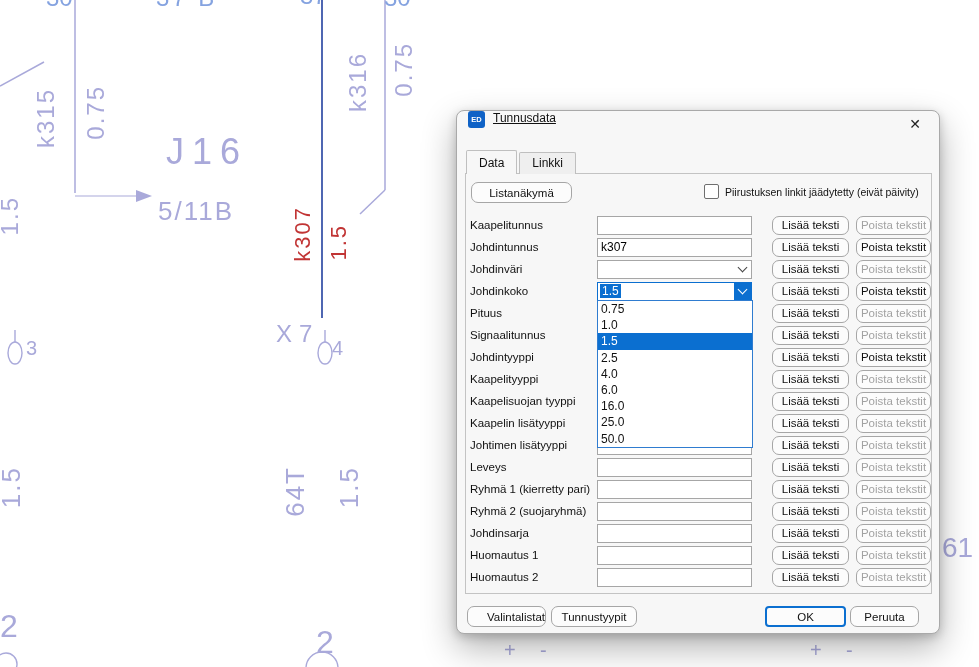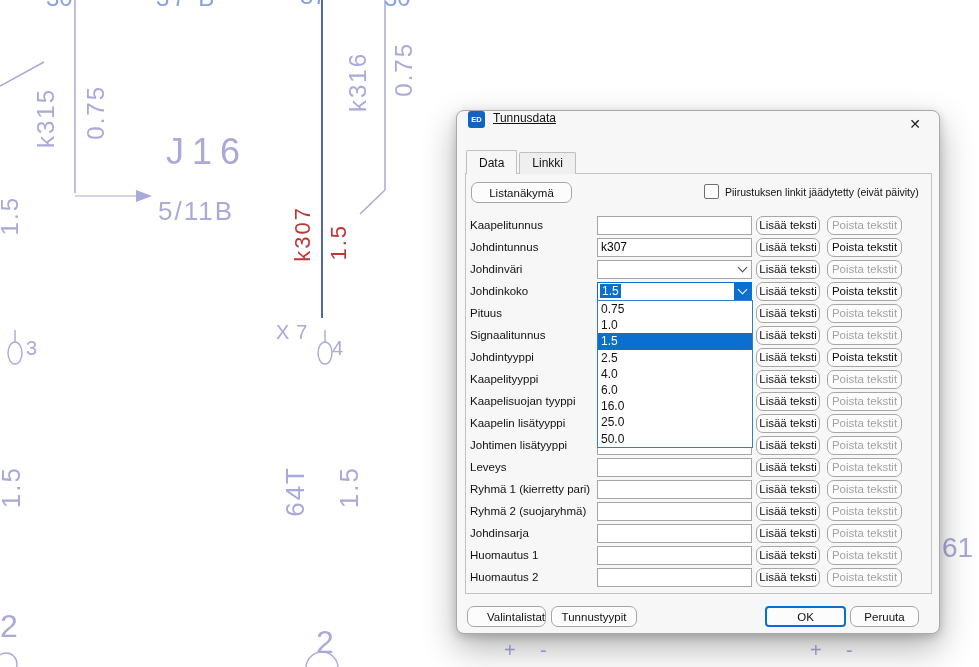--- a/index.html
+++ b/index.html
@@ -50,21 +50,21 @@
   .combo{width:155px;height:19px;box-sizing:border-box;border:1px solid #a6a6a6;background:#fff;
     display:flex;flex:0 0 auto;}
   .ctext{flex:1;font-size:12px;padding:1px 2px;overflow:hidden;}
   .ctext .hl{background:#0b6fd0;color:#fff;padding:0 2px;}
   .cbtn{width:17px;display:flex;align-items:center;justify-content:center;}
   .chev{width:6px;height:6px;border-right:1.4px solid #444;border-bottom:1.4px solid #444;
     transform:rotate(45deg);margin-top:-3px;}
   .combo.open{border-color:#0b6fd0;}
   .combo.open .cbtn{background:#0b6fd0;}
   .combo.open .chev{border-color:#fff;}
-  .add-btn{width:64px;height:19px;margin-left:4px;flex:0 0 auto;}
+  .add-btn{width:77px;height:19px;margin-left:20px;flex:0 0 auto;}
   .rem-btn{width:75px;height:19px;margin-left:7px;flex:0 0 auto;}
   .rem-btn.disabled{color:#a2a2a2;}
   .dropdown{position:absolute;left:131px;top:126px;width:156px;box-sizing:border-box;
     border:1.5px solid #2f7cd0;background:#fff;z-index:10;}
   .ditem{height:16.2px;line-height:16.2px;padding:0 3px;font-size:12px;}
   .ditem.selected{background:#0b6fd0;color:#fff;}
   .footer-btn{position:absolute;top:495px;height:21px;}
   .b-valinta{left:10px;width:79px;text-align:right;}
   .b-tunnus{left:94px;width:86px;}
   .b-ok{left:308px;width:81px;border:2px solid #0b6fd0;border-radius:4px;}
@@ -96,21 +96,21 @@
       <div class="dlabel cy" style="left: 384px; top: -14px; font-size: 24px;">30</div>
       <div class="dlabel vtext" style="left: 34px; top: 88px; font-size: 24px;">k315</div>
       <div class="dlabel vtext" style="left: 84px; top: 85px; font-size: 24px;">0.75</div>
       <div class="dlabel vtext" style="left: -2px; top: 196px; font-size: 24px;">1.5</div>
       <div class="dlabel" style="left: 166px; top: 134px; font-size: 36px; letter-spacing: 8px;">J16</div>
       <div class="dlabel" style="left: 158px; top: 198px; font-size: 26px; letter-spacing: 2px;">5/11B</div>
       <div class="dlabel vtext red" style="left: 292px; top: 206px; font-size: 22px;">k307</div>
       <div class="dlabel vtext red" style="left: 328px; top: 224px; font-size: 22px;">1.5</div>
       <div class="dlabel vtext" style="left: 346px; top: 52px; font-size: 24px;">k316</div>
       <div class="dlabel vtext" style="left: 392px; top: 42px; font-size: 24px;">0.75</div>
-      <div class="dlabel" style="left: 276px; top: 322px; font-size: 20px; letter-spacing: 7px;">X7</div>
+      <div class="dlabel" style="left: 276px; top: 322px; font-size: 24px; letter-spacing: 7px;">X7</div>
       <div class="dlabel" style="left: 26px; top: 338px; font-size: 20px;">3</div>
       <div class="dlabel" style="left: 332px; top: 338px; font-size: 20px;">4</div>
       <div class="dlabel vtext" style="left: 282px; top: 466px; font-size: 26px;">64T</div>
       <div class="dlabel vtext" style="left: 336px; top: 466px; font-size: 26px;">1.5</div>
       <div class="dlabel vtext" style="left: -2px; top: 466px; font-size: 26px;">1.5</div>
       <div class="dlabel" style="left: 0px; top: 610px; font-size: 32px;">2</div>
       <div class="dlabel" style="left: 316px; top: 626px; font-size: 32px;">2</div>
       <div class="dlabel" style="left: 942px; top: 534px; font-size: 28px;">61</div>
       <div class="dlabel" style="left: 504px; top: 640px; font-size: 20px;">+</div>
       <div class="dlabel" style="left: 540px; top: 640px; font-size: 20px;">-</div>

